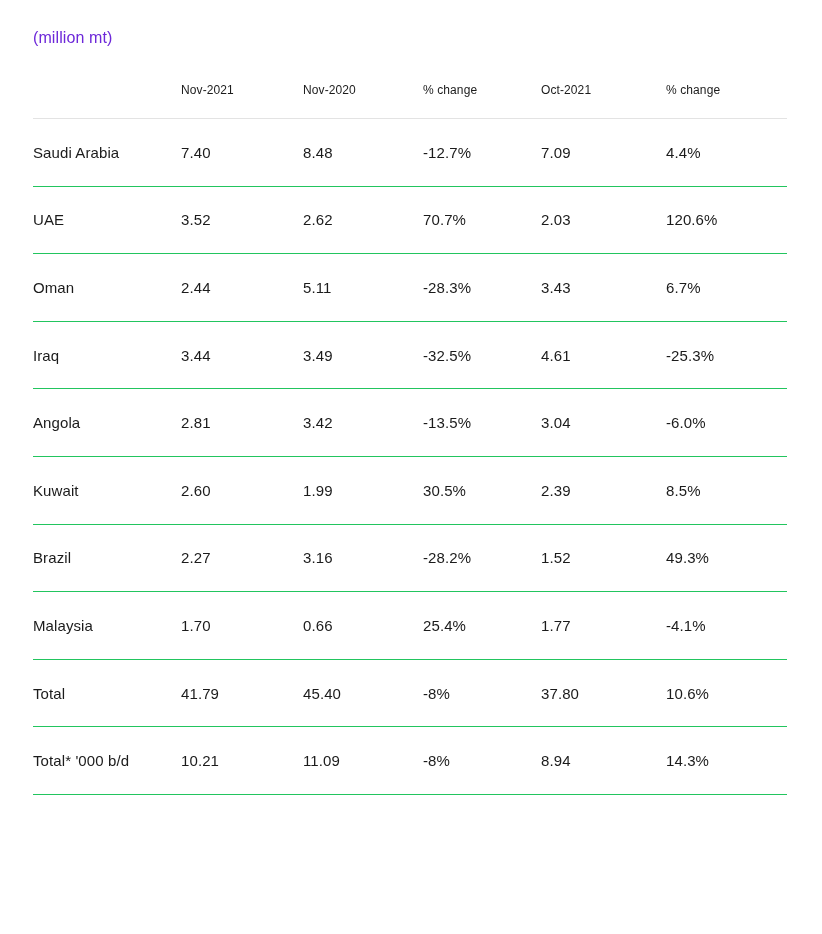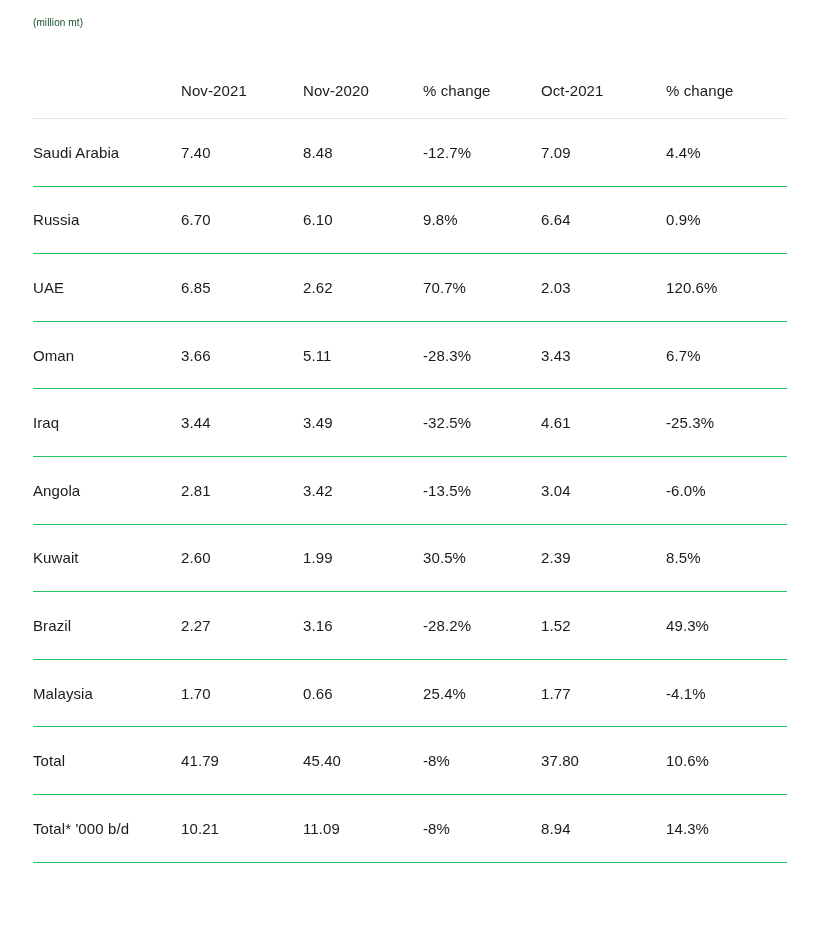--- a/index.html
+++ b/index.html
@@ -17,23 +17,23 @@
   .page {
     position: relative;
     width: 822px;
     height: 934px;
     box-sizing: border-box;
     padding: 0;
   }
   .unit-note {
     position: absolute;
     left: 33px;
-    top: 17px;
-    font-size: 10px;
-    color: #14532d;
+    top: 29px;
+    font-size: 16px;
+    color: #6d28d9;
     letter-spacing: 0.1px;
   }
   .table-wrap {
     position: absolute;
     left: 33px;
     top: 62px;
     width: 754px;
   }
   table.data-table {
     width: 754px;
@@ -51,21 +51,21 @@
   table.data-table th,
   table.data-table td {
     text-align: left;
     font-weight: normal;
     padding: 0;
     vertical-align: middle;
     color: #1b1b1b;
   }
   thead th {
     height: 56px;
-    font-size: 15px;
+    font-size: 12px;
     color: #1b1b1b;
     border-bottom: 1px solid #e3e3e3;
     letter-spacing: 0.1px;
   }
   thead th.label-col { }
   tbody tr {
     border-bottom: 1px solid #22c55e;
   }
   tbody td {
     height: 66.6px;
@@ -109,38 +109,30 @@
       <tbody>
         <tr>
           <td class="label-col">Saudi Arabia</td>
           <td>7.40</td>
           <td>8.48</td>
           <td>-12.7%</td>
           <td>7.09</td>
           <td>4.4%</td>
         </tr>
         <tr>
-          <td class="label-col">Russia</td>
-          <td>6.70</td>
-          <td>6.10</td>
-          <td>9.8%</td>
-          <td>6.64</td>
-          <td>0.9%</td>
-        </tr>
-        <tr>
           <td class="label-col">UAE</td>
-          <td>6.85</td>
+          <td>3.52</td>
           <td>2.62</td>
           <td>70.7%</td>
           <td>2.03</td>
           <td>120.6%</td>
         </tr>
         <tr>
           <td class="label-col">Oman</td>
-          <td>3.66</td>
+          <td>2.44</td>
           <td>5.11</td>
           <td>-28.3%</td>
           <td>3.43</td>
           <td>6.7%</td>
         </tr>
         <tr>
           <td class="label-col">Iraq</td>
           <td>3.44</td>
           <td>3.49</td>
           <td>-32.5%</td>

